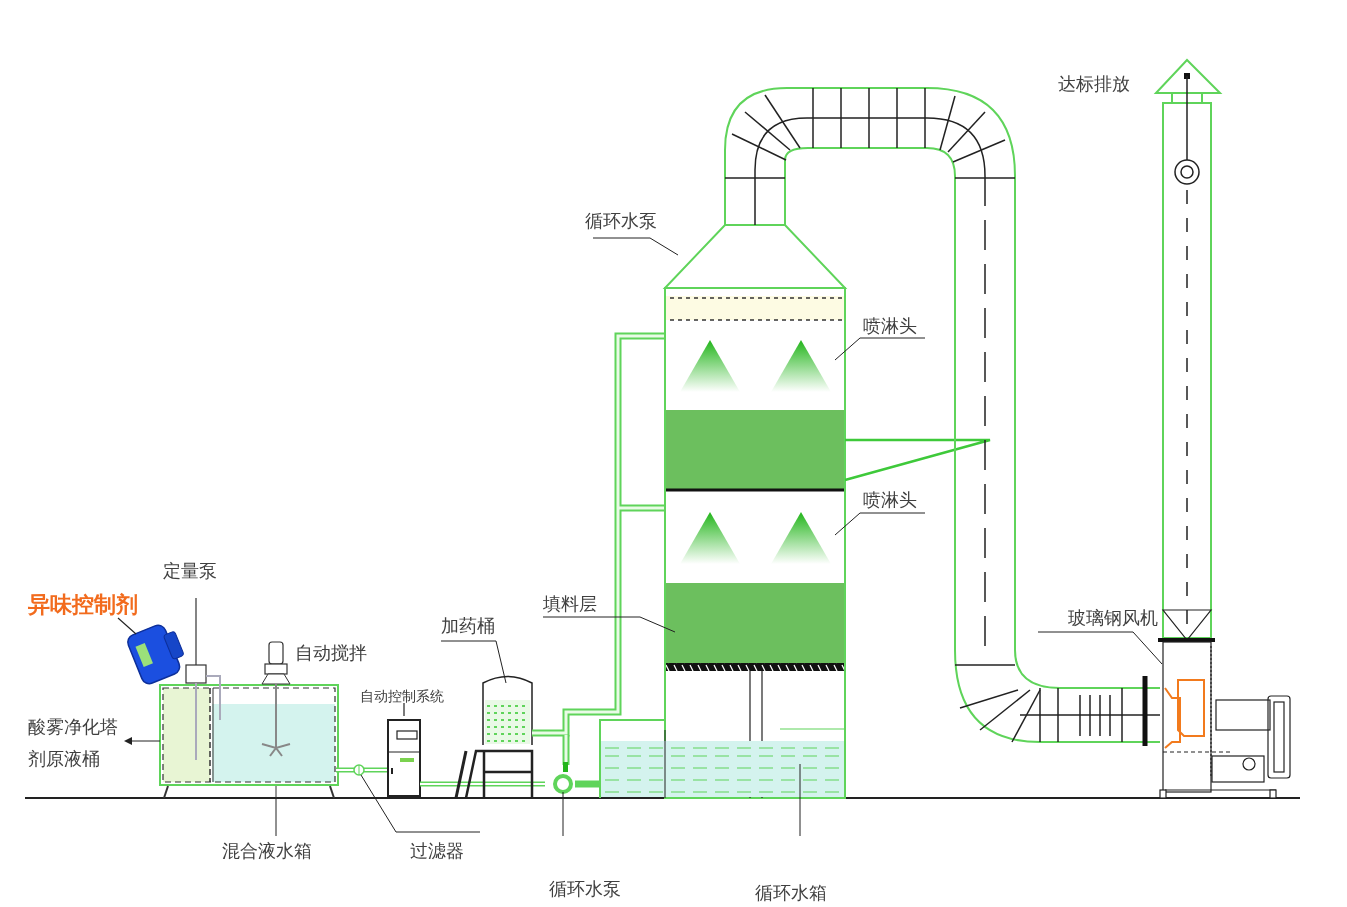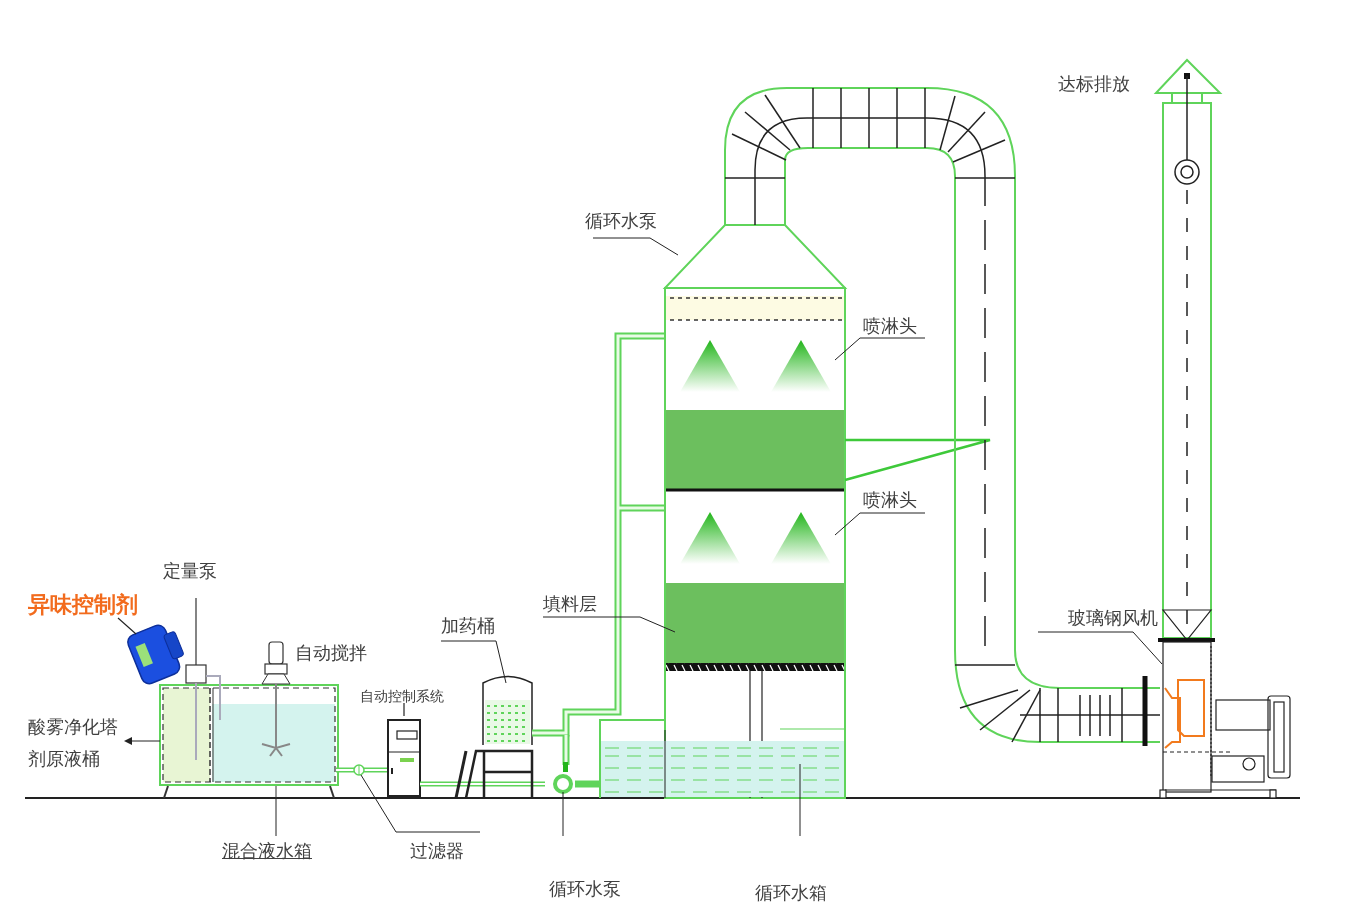--- a/index.html
+++ b/index.html
@@ -224,21 +224,21 @@
   </g>
   <path d="M1038 632 H1133 L1162 664" fill="none" stroke="#222" stroke-width="1"></path>
 </svg>
 
 
 <div class="lbl accent" style="left:28px;top:594px;color:#f26b1d;">异味控制剂</div>
 <div class="lbl" style="left:163px;top:562px;">定量泵</div>
 <div class="lbl" style="left:250px;top:644px;margin-left:45px;">自动搅拌</div>
 <div class="lbl" style="left:28px;top:718px;">酸雾净化塔</div>
 <div class="lbl" style="left:28px;top:742px;margin-top:8px;">剂原液桶</div>
-<div class="lbl" style="left:222px;top:842px;text-decoration:underline;">混合液水箱</div>
+<div class="lbl" style="left:222px;top:842px;">混合液水箱</div>
 <div class="lbl small" style="left:360px;top:681px;margin-top:8px;">自动控制系统</div>
 <div class="lbl" style="left:410px;top:842px;">过滤器</div>
 <div class="lbl" style="left:441px;top:617px;text-align:center;">加药桶</div>
 <div class="lbl" style="left:521px;top:880px;margin-left:28px;">循环水泵</div>
 <div class="lbl" style="left:543px;top:595px;">填料层</div>
 <div class="lbl" style="left:755px;top:884px;">循环水箱</div>
 <div class="lbl" style="left:585px;top:212px;">循环水泵</div>
 <div class="lbl" style="left:863px;top:317px;">喷淋头</div>
 <div class="lbl" style="left:863px;top:491px;">喷淋头</div>
 <div class="lbl" style="left:1040px;top:609px;margin-left:28px;">玻璃钢风机</div>

